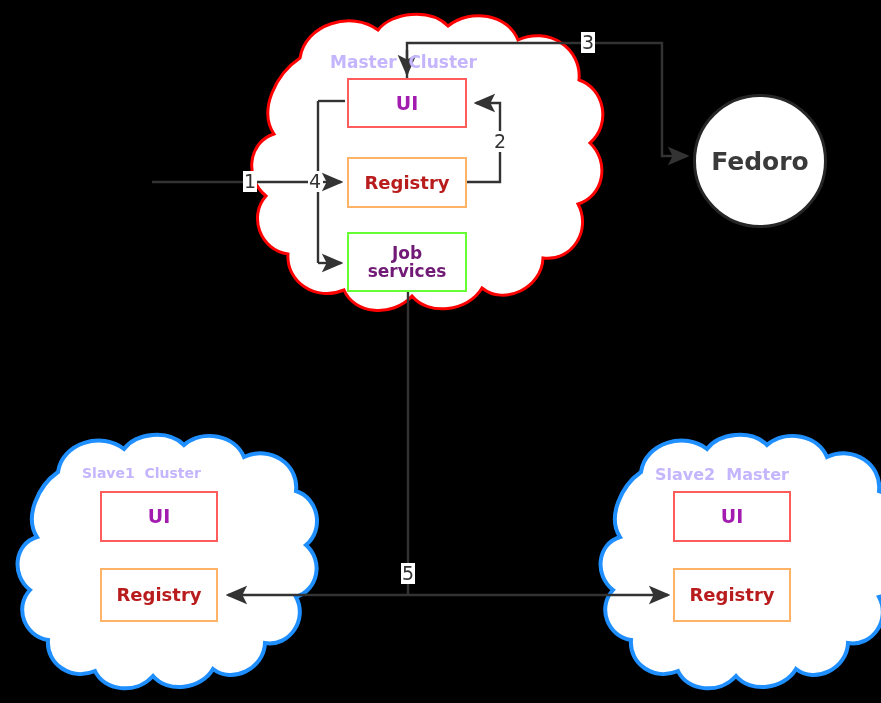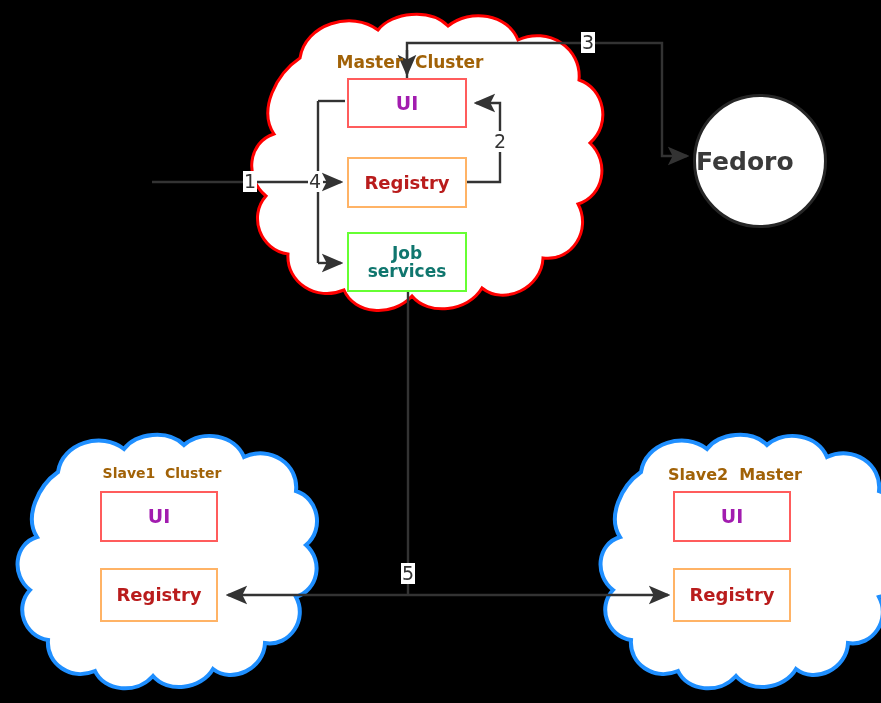--- a/index.html
+++ b/index.html
@@ -29,47 +29,47 @@
     background: #ffffff;
     display: flex;
     align-items: center;
     justify-content: center;
     text-align: center;
     font-weight: bold;
     line-height: 1.08;
   }
   .box-ui      { border: 2px solid #ff5c5c; color: #a21caf; }
   .box-reg     { border: 2px solid #ffb366; color: #b91c1c; }
-  .box-job     { border: 2px solid #66ff33; color: #0f766e; }
+  .box-job     { border: 2px solid #66ff33; color: #701a75; }
   .cluster-title {
     position: absolute;
-    color: #a16207;
+    color: #c4b5fd;
     font-weight: bold;
     white-space: pre;
-    text-align: center;
+    text-align: left;
   }
   .edge-label {
     position: absolute;
     background: #ffffff;
     color: #333333;
     font-family: "DejaVu Sans", sans-serif;
     font-size: 19px;
     line-height: 1;
     padding: 1px 1px;
     text-align: center;
     white-space: nowrap;
   }
   .fedoro-node {
     position: absolute;
     border-radius: 50%;
     background: #ffffff;
     border: 3px solid #262626;
     display: flex;
     align-items: center;
-    justify-content: flex-start;
+    justify-content: center;
     color: #3a3a3a;
     font-weight: bold;
   }
 </style>
 </head>
 <body>
 
 <div id="canvas">
 
   <svg class="layer" viewBox="0 0 881 703">

